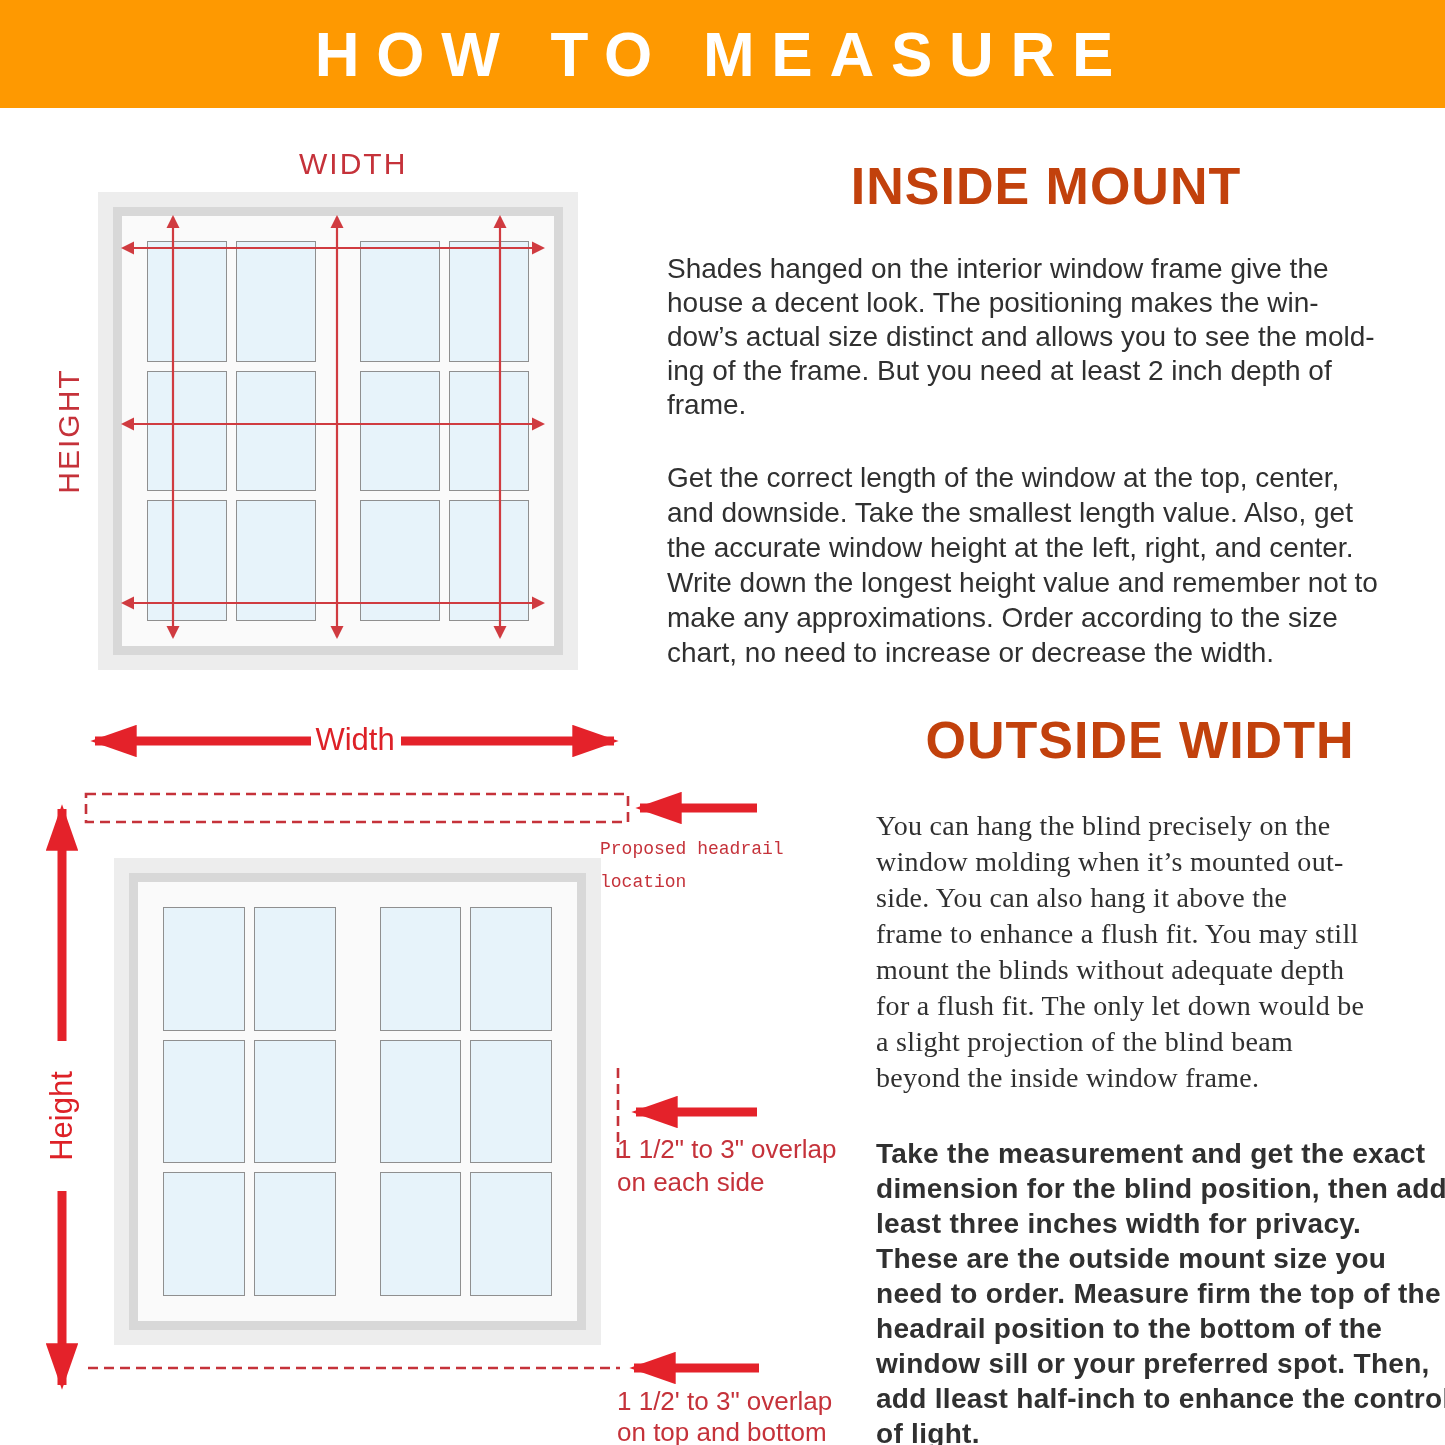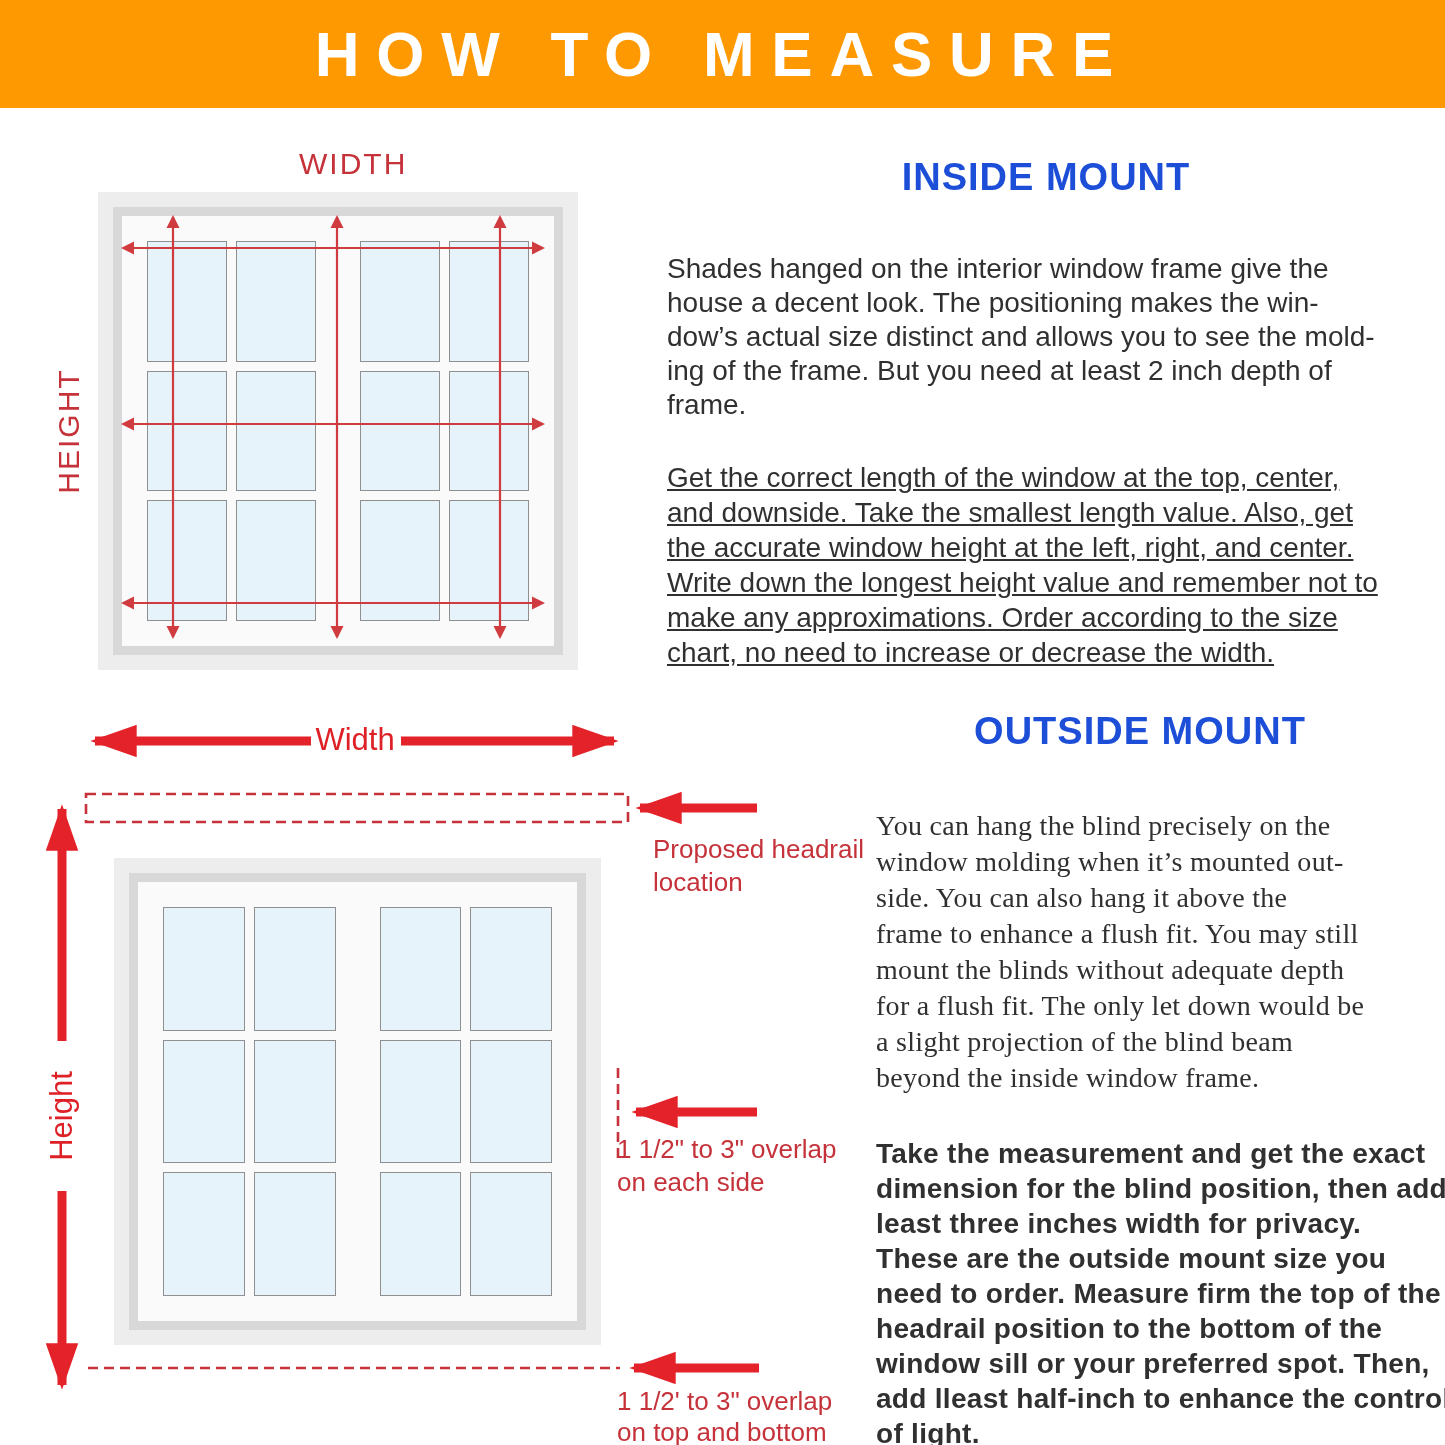--- a/index.html
+++ b/index.html
@@ -30,33 +30,33 @@
   .thin{stroke:#D03B40;stroke-width:2.2;}
   .thick{stroke:#E4222A;stroke-width:9;}
   .dashed{stroke:#C5323A;stroke-width:2.6;stroke-dasharray:10 6;fill:none;}
   
   .red-label{position:absolute;color:#C5323A;z-index:6;}
   .rot{transform:rotate(-90deg);transform-origin:center;display:flex;align-items:center;justify-content:center;}
   #width-label-top{left:299px;top:147px;font-size:30px;letter-spacing:2px;}
   #height-label-top{left:-6px;top:413px;width:150px;height:36px;font-size:30px;letter-spacing:2px;}
   #width-label-bottom{left:305px;top:722px;width:100px;text-align:center;font-size:31px;color:#DD2127;}
   #height-label-bottom{left:-13px;top:1097px;width:150px;height:38px;font-size:31px;color:#DD2127;background:#ffffff;}
-  #headrail-label{left:653px;top:833px;font-size:26px;line-height:33px;white-space:pre-line;}
+  #headrail-label{left:600px;top:833px;font-size:18px;line-height:33px;white-space:pre-line;font-family:Liberation Mono, monospace;}
   #side-overlap-label{left:617px;top:1133px;font-size:26px;line-height:33px;white-space:pre-line;}
   #bottom-overlap-label{left:617px;top:1386px;font-size:26px;line-height:31px;white-space:pre-line;}
   
   .section-heading{
-    position:absolute;font-weight:bold;font-size:38px;color:#1d4ed8;
+    position:absolute;font-weight:bold;font-size:52px;color:#c2410c;
     letter-spacing:1px;white-space:nowrap;text-align:center;
   }
   #inside-heading{left:650px;top:156px;width:792px;}
   #outside-heading{left:855px;top:710px;width:570px;}
   .body-para{position:absolute;color:#303030;font-size:28px;white-space:pre;margin-top:8px;}
   #in-p1{left:667px;top:244px;line-height:34px;}
-  #in-p2{left:667px;top:452px;line-height:35px;text-decoration:underline;}
+  #in-p2{left:667px;top:452px;line-height:35px;}
   #out-p1{left:876px;top:800px;line-height:36px;letter-spacing:0.3px;font-family:Liberation Serif, serif;}
   #out-p2{left:876px;top:1128px;line-height:35px;letter-spacing:0.3px;font-weight:bold;}
 </style>
 </head>
 <body>
 
 <div id="stage">
 
   <div class="banner">
     <div class="banner-title">HOW TO MEASURE</div>
@@ -165,21 +165,21 @@
 dow’s actual size distinct and allows you to see the mold-
 ing of the frame. But you need at least 2 inch depth of
 frame.</div>
   <div id="in-p2" class="body-para">Get the correct length of the window at the top, center,
 and downside. Take the smallest length value. Also, get
 the accurate window height at the left, right, and center.
 Write down the longest height value and remember not to
 make any approximations. Order according to the size
 chart, no need to increase or decrease the width.</div>
 
-  <div id="outside-heading" class="section-heading">OUTSIDE MOUNT</div>
+  <div id="outside-heading" class="section-heading">OUTSIDE WIDTH</div>
   <div id="out-p1" class="body-para">You can hang the blind precisely on the
 window molding when it’s mounted out-
 side. You can also hang it above the
 frame to enhance a flush fit. You may still
 mount the blinds without adequate depth
 for a flush fit. The only let down would be
 a slight projection of the blind beam
 beyond the inside window frame.</div>
   <div id="out-p2" class="body-para">Take the measurement and get the exact
 dimension for the blind position, then add

